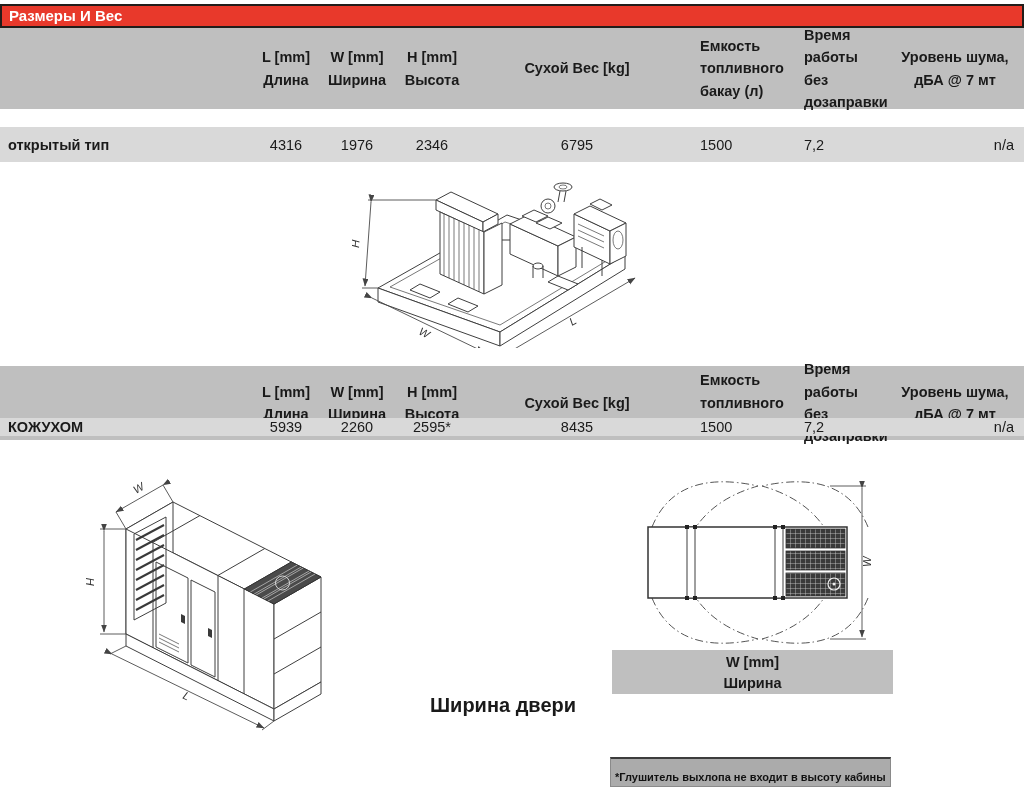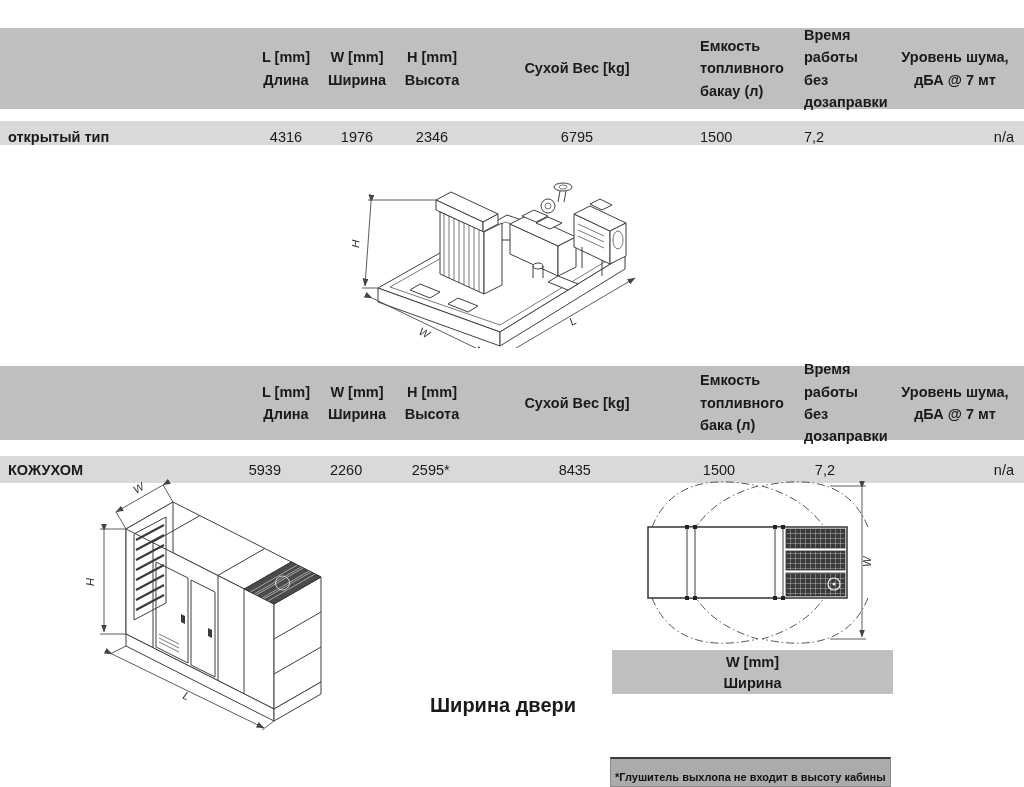--- a/index.html
+++ b/index.html
@@ -15,22 +15,22 @@
   .thead {
     position:absolute; left:0; width:1024px; background:#bfbfbf;
     display:flex; align-items:center;
   }
   .thead1 { top:28px; height:81px; }
   .thead2 { top:366px; height:74px; }
   .trow {
     position:absolute; left:0; width:1024px; background:#d9d9d9;
     display:flex; align-items:center; font-size:14.5px;
   }
-  .trow1 { top:121px; height:24px;align-items:flex-end; }
-  .trow2 { top:456px; height:27px;gap:21px; }
+  .trow1 { top:127px; height:35px; }
+  .trow2 { top:418px; height:18px; }
   .c { box-sizing:border-box; white-space:pre-line; }
   .c0 { width:250px; padding-left:8px; }
   .c1 { width:72px;  text-align:center; }
   .c2 { width:70px;  text-align:center; }
   .c3 { width:80px;  text-align:center; }
   .c4 { width:210px; text-align:center; }
   .c5 { width:104px; padding-left:18px; }
   .c6 { width:100px; padding-left:18px; }
   .c7 { width:138px; text-align:center; }
   .thead .c { font-weight:bold; font-size:14.5px; line-height:1.55; }
@@ -61,20 +61,21 @@
     position:absolute; left:610px; top:757px; width:281px; box-sizing:border-box;
     background:#ababab; border:1px solid #8a8a8a; border-top:2px solid #3c3c3c;
     font-size:11px; font-weight:bold; padding:12px 4px 3px; color:#111;
   }
 </style>
 </head>
 <body>
 
 <div class="page">
 
+  <div class="title-bar">Размеры И Вес</div>
 
   <div class="thead thead1">
     <div class="c c0"></div>
     <div class="c c1">L [mm]
 Длина</div>
     <div class="c c2">W [mm]
 Ширина</div>
     <div class="c c3">H  [mm]
 Высота</div>
     <div class="c c4">Сухой Вес [kg]</div>

